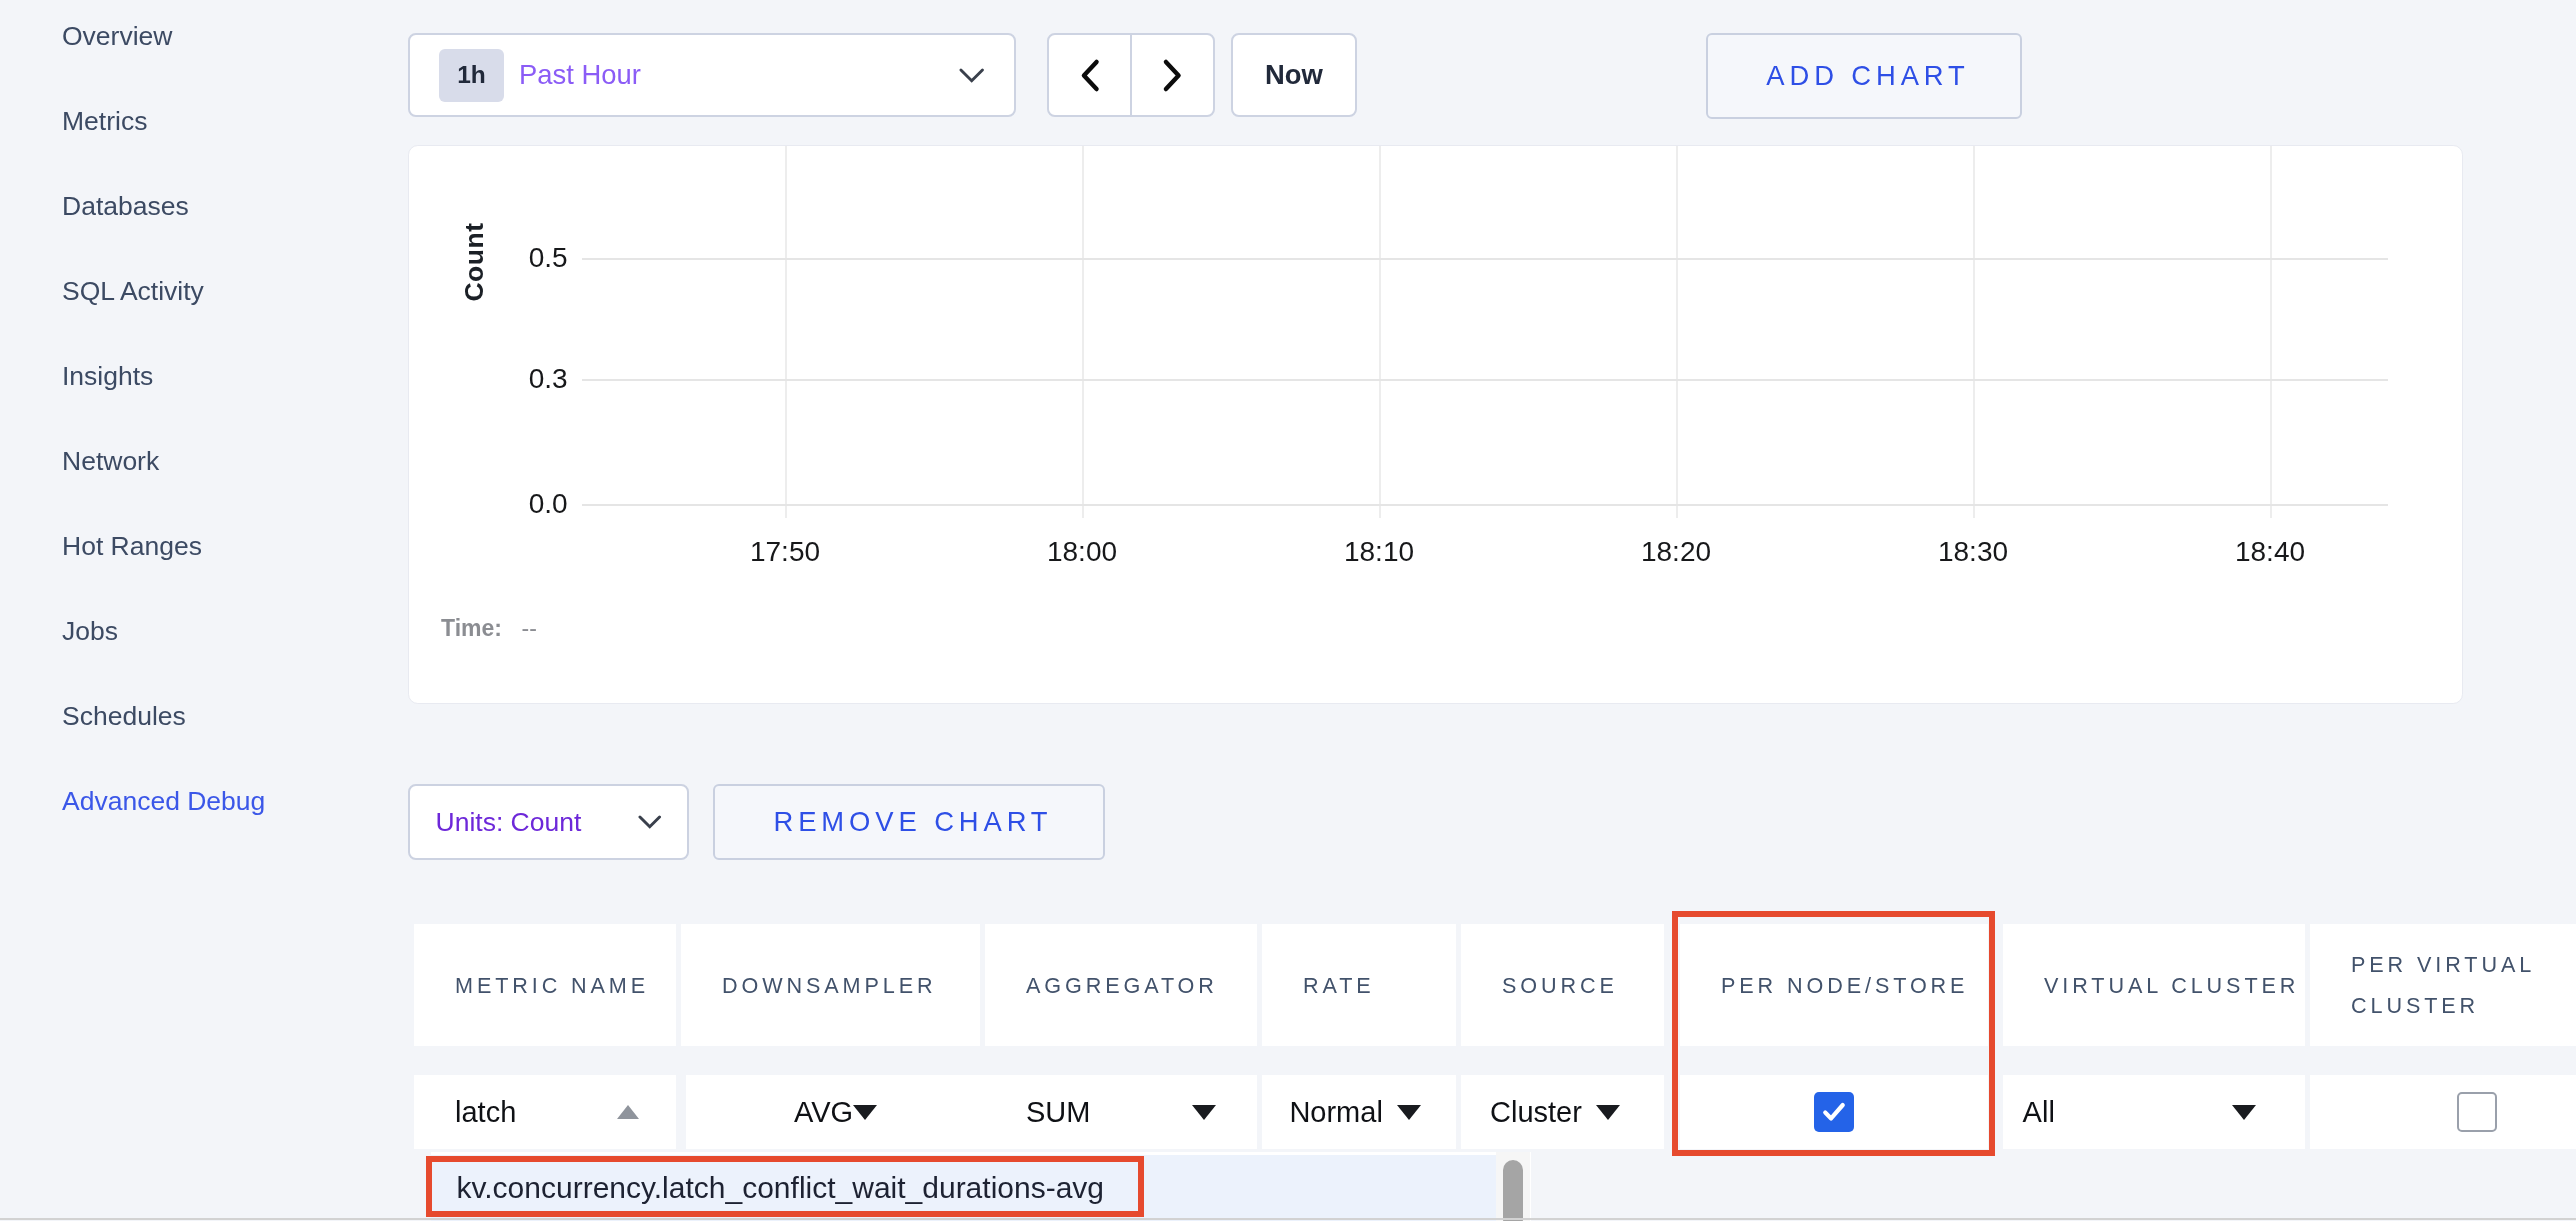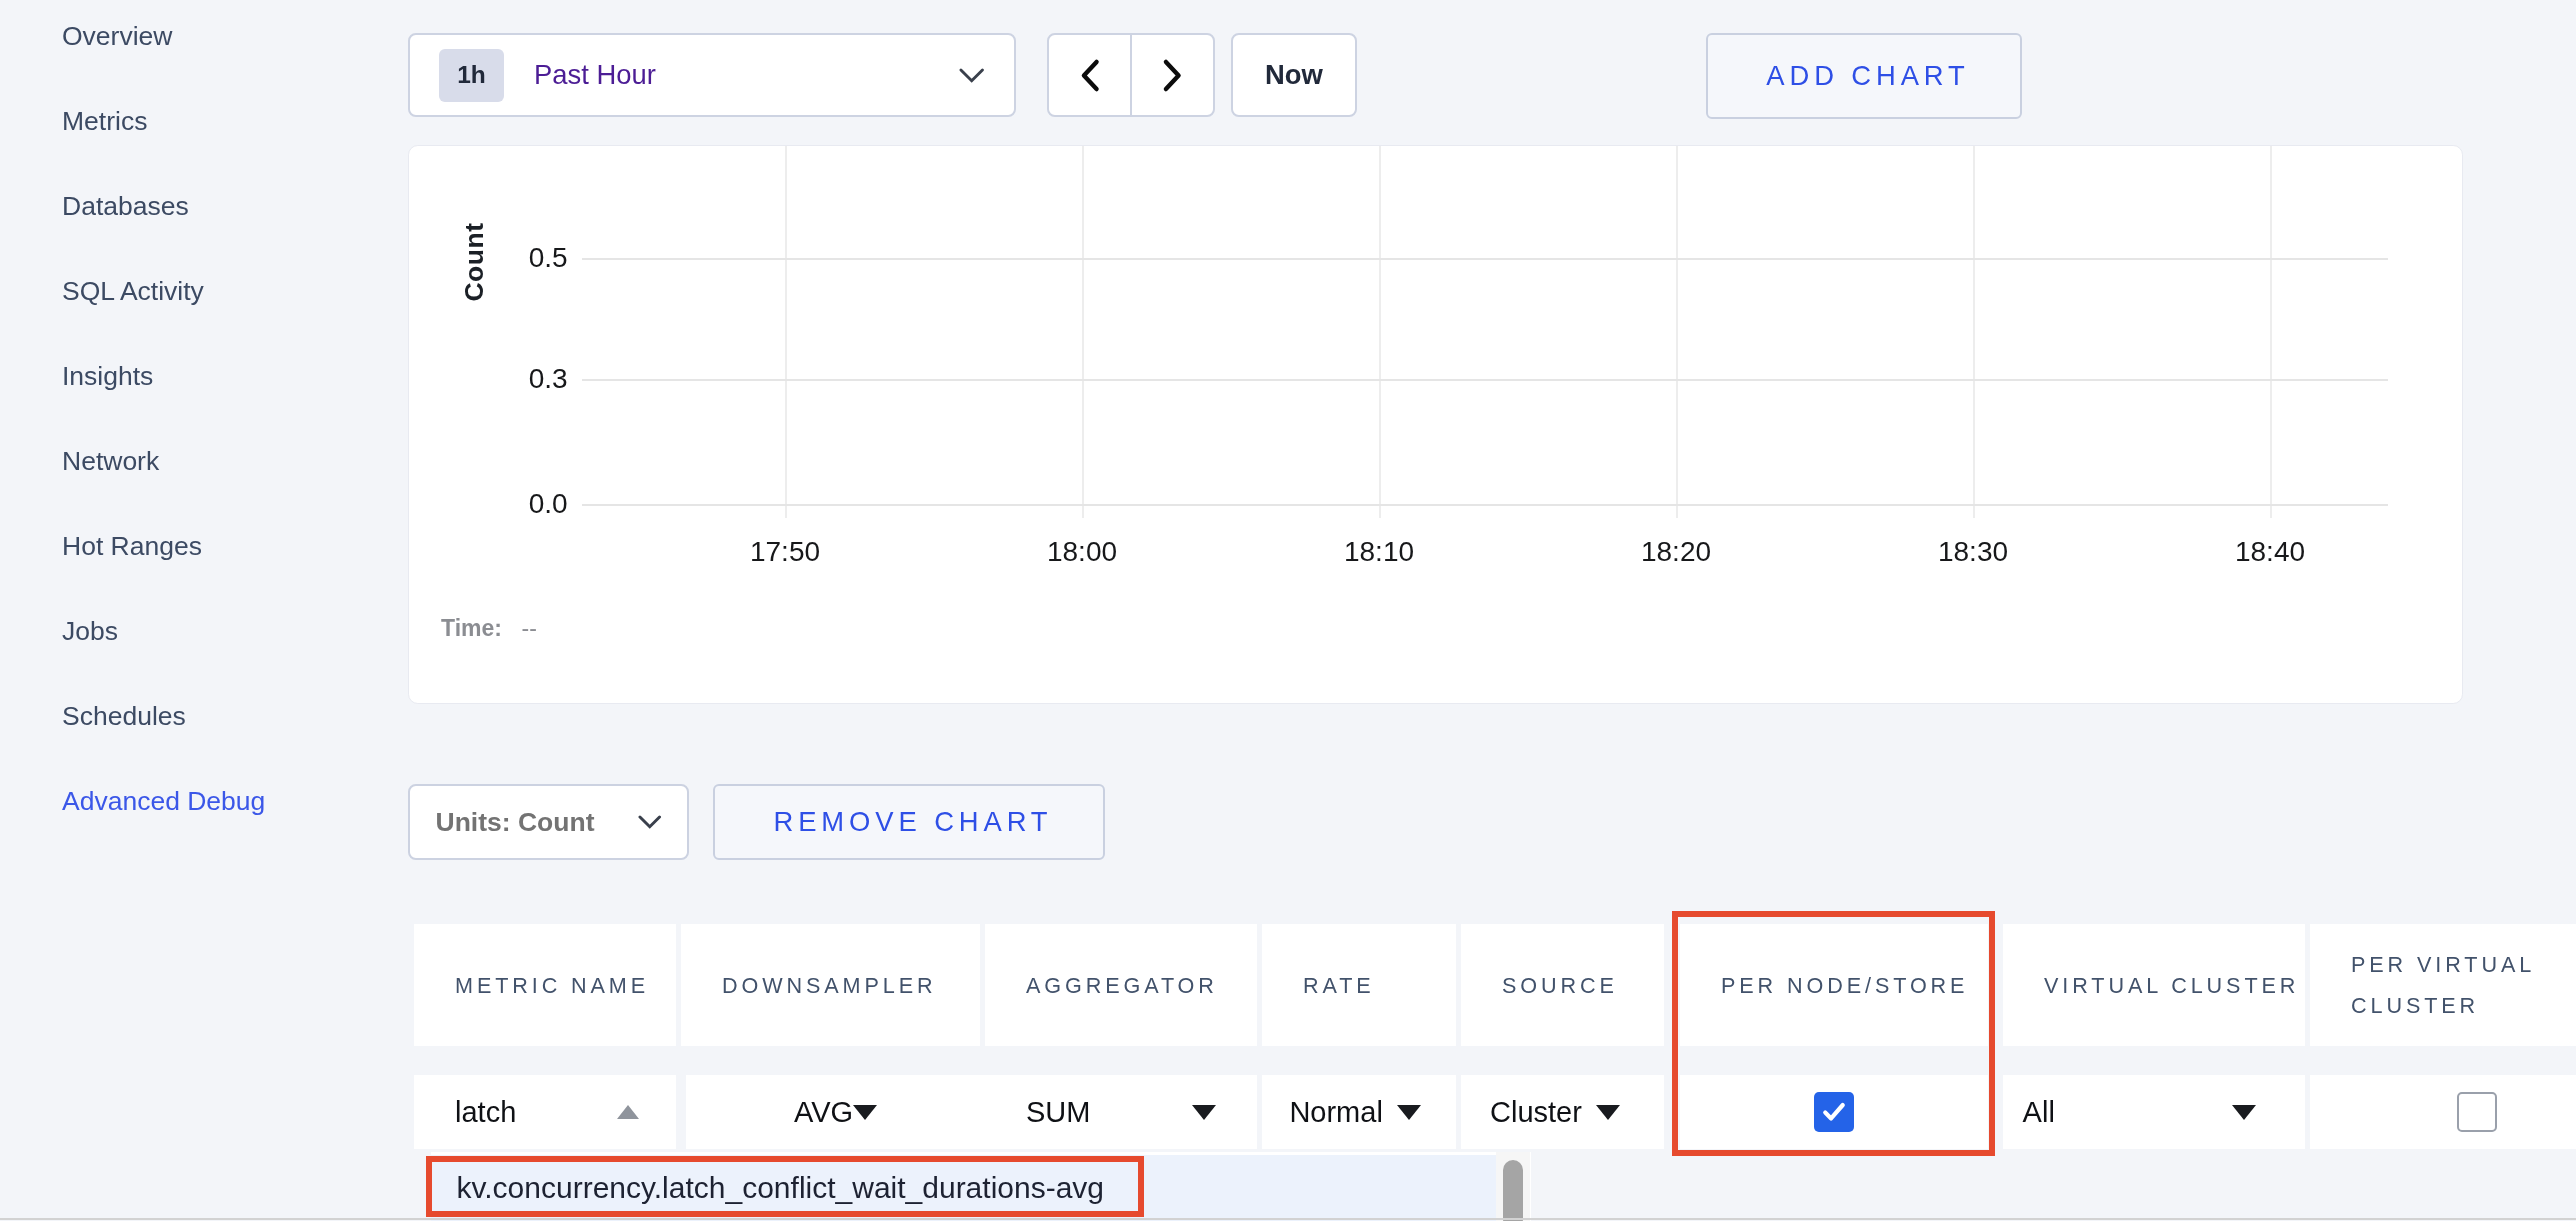--- a/index.html
+++ b/index.html
@@ -15,21 +15,21 @@
   .side-item { height:85px; display:flex; align-items:center;
     font-size:26.5px; color:#3c4a63; cursor:pointer; }
   .side-item.active { color:#3b57e8; font-weight:500; }
 
   
   .timepicker { left:408px; top:33px; width:608px; height:84px; background:#fff;
     border:2px solid #cdd3e2; border-radius:7.8px; display:flex; align-items:center; }
   .time-badge { margin-left:29px; width:65px; height:53px; background:#d8dcea;
     border-radius:5.9px; display:flex; align-items:center; justify-content:center;
     font-size:24.5px; font-weight:bold; color:#21293a; }
-  .time-label { margin-left:30px; font-size:27.4px; font-weight:500; color:#4c1d95; flex:1; }
+  .time-label { margin-left:15px; font-size:27.4px; font-weight:500; color:#8b5cf6; flex:1; }
   .tp-chevron { margin-right:29px; display:flex; }
 
   .arrow-group { left:1047px; top:33px; height:84px; display:flex; }
   .arrow-btn { width:84px; height:84px; background:#fff; border:2px solid #cdd3e2;
     display:flex; align-items:center; justify-content:center; cursor:pointer; }
   .arrow-btn.prev { border-radius:7.8px 0 0 7.8px; border-right-width:1px; }
   .arrow-btn.next { border-radius:0 7.8px 7.8px 0; border-left-width:1px; }
 
   .now-btn { left:1231px; top:33px; width:126px; height:84px; background:#fff;
     border:2px solid #cdd3e2; border-radius:7.8px; font-size:27.4px; font-weight:bold;
@@ -53,21 +53,21 @@
   .ylabel { position:absolute; left:65px; top:116px; transform:translate(-50%,-50%) rotate(-90deg);
     font-size:26.5px; font-weight:bold; color:#1b2026; letter-spacing:0.5px; }
   .time-readout { position:absolute; left:32px; top:469px; font-size:23px; color:#8b8d92; }
   .time-readout .t-label { font-weight:bold; }
   .time-readout .t-value { margin-left:19.6px; }
 
   
   .units-select { left:408px; top:784px; width:281px; height:76px; background:#fff;
     border:2px solid #ccd2e1; border-radius:7.8px; display:flex; align-items:center;
     justify-content:space-between; padding:0 25.5px; cursor:pointer; }
-  .units-select span { font-size:26.5px; font-weight:bold; color:#737373; }
+  .units-select span { font-size:26.5px; font-weight:normal; color:#6d28d9; }
 
   
   .hcell { position:absolute; top:924px; height:122px; background:#fff;
     display:flex; align-items:center; padding-left:41px; font-size:21.6px;
     letter-spacing:3.9px; font-weight:500; color:#42526b; line-height:41px;
     text-transform:uppercase; }
   .rcell { position:absolute; top:1075px; height:74px; background:#fff;
     display:flex; align-items:center; font-size:29px; color:#0f1115; }
   .tri-down { width:0; height:0; border-left:12.7px solid transparent;
     border-right:12.7px solid transparent; border-top:15.7px solid #191b1f; }

